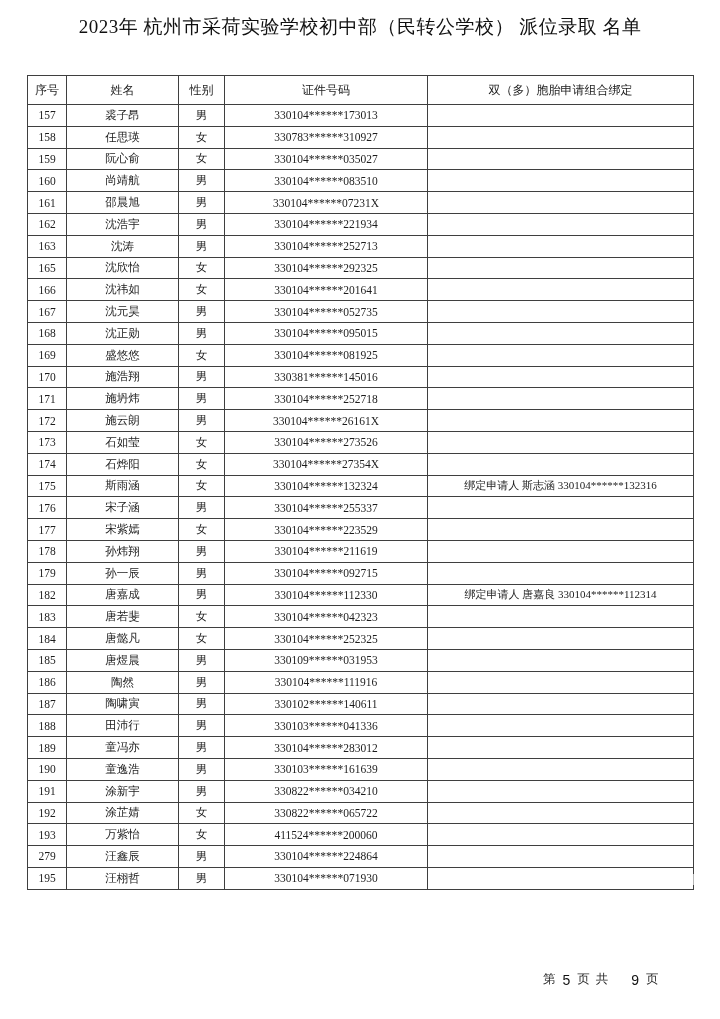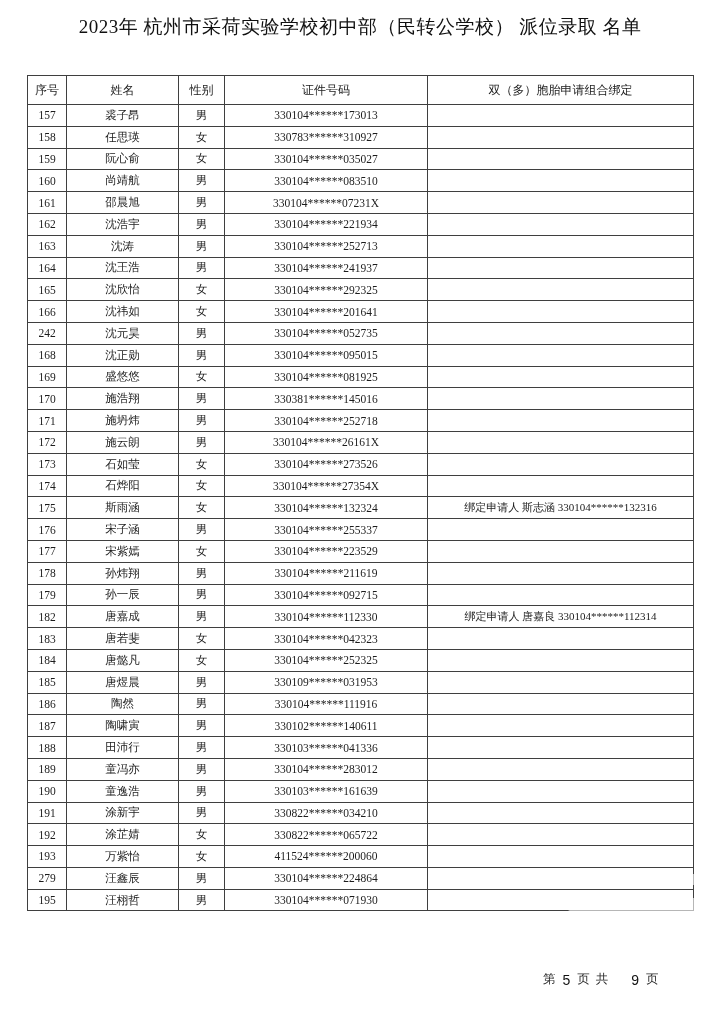--- a/index.html
+++ b/index.html
@@ -148,42 +148,35 @@
           <td class="binding-cell"></td>
         </tr>
         <tr>
           <td>163</td>
           <td>沈涛</td>
           <td>男</td>
           <td>330104******252713</td>
           <td class="binding-cell"></td>
         </tr>
         <tr>
-          <td>164</td>
-          <td>沈王浩</td>
-          <td>男</td>
-          <td>330104******241937</td>
-          <td class="binding-cell"></td>
-        </tr>
-        <tr>
           <td>165</td>
           <td>沈欣怡</td>
           <td>女</td>
           <td>330104******292325</td>
           <td class="binding-cell"></td>
         </tr>
         <tr>
           <td>166</td>
           <td>沈祎如</td>
           <td>女</td>
           <td>330104******201641</td>
           <td class="binding-cell"></td>
         </tr>
         <tr>
-          <td>242</td>
+          <td>167</td>
           <td>沈元昊</td>
           <td>男</td>
           <td>330104******052735</td>
           <td class="binding-cell"></td>
         </tr>
         <tr>
           <td>168</td>
           <td>沈正勋</td>
           <td>男</td>
           <td>330104******095015</td>

